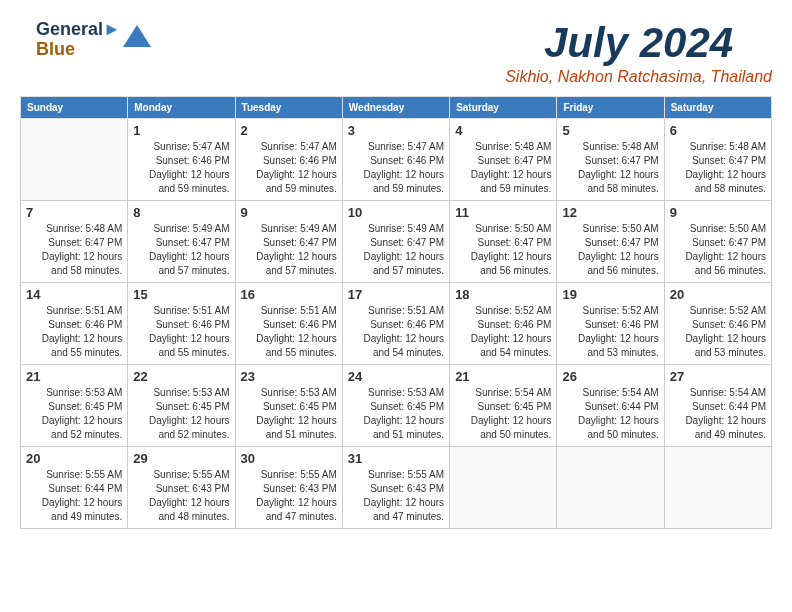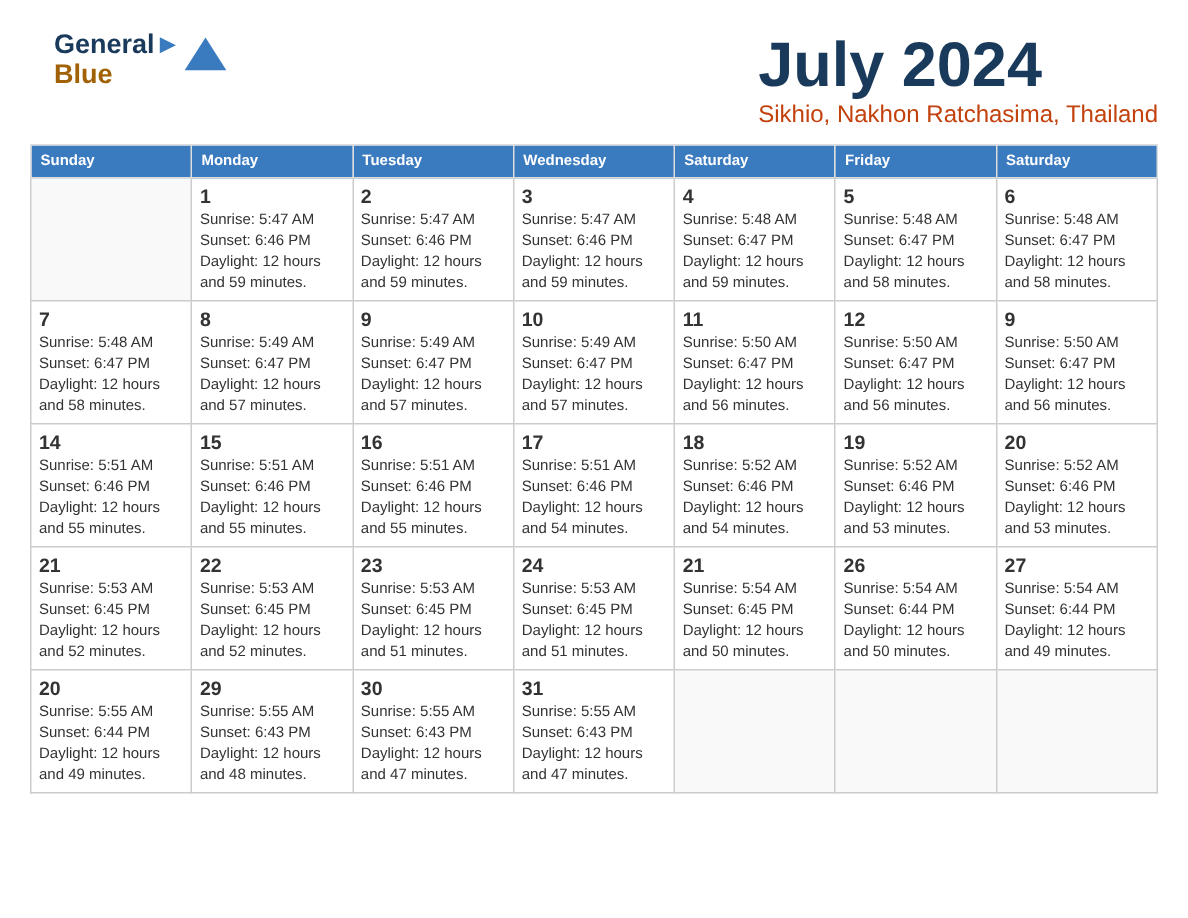--- a/index.html
+++ b/index.html
@@ -24,21 +24,22 @@
       font-size: 18px;
       font-weight: bold;
       color: #1a3a5c;
       line-height: 1.1;
       margin-left: 16px;
     }
     .logo-text span {
       color: #3a7abf;
     }
     .title-block {
-      text-align: left;
+      text-align: center;
+      font-style: italic;
     }
     .month-title {
       font-size: 42px;
       font-weight: bold;
       color: #1a3a5c;
       line-height: 1.1;
     }
     .location {
       font-size: 16px;
       color: #c2410c;
@@ -73,20 +74,21 @@
       display: block;
       margin-bottom: 2px;
     }
     .empty {
       background: #f9f9f9;
     }
     .cell-content {
       font-size: 10px;
       line-height: 1.4;
       color: #333;
+      text-align: right;
     }
   </style>
 </head>
 <body>
 
 <div class="header">
   <div class="logo">
     <div>
       <div style="display:flex;align-items:center;">
         <div class="logo-text">

